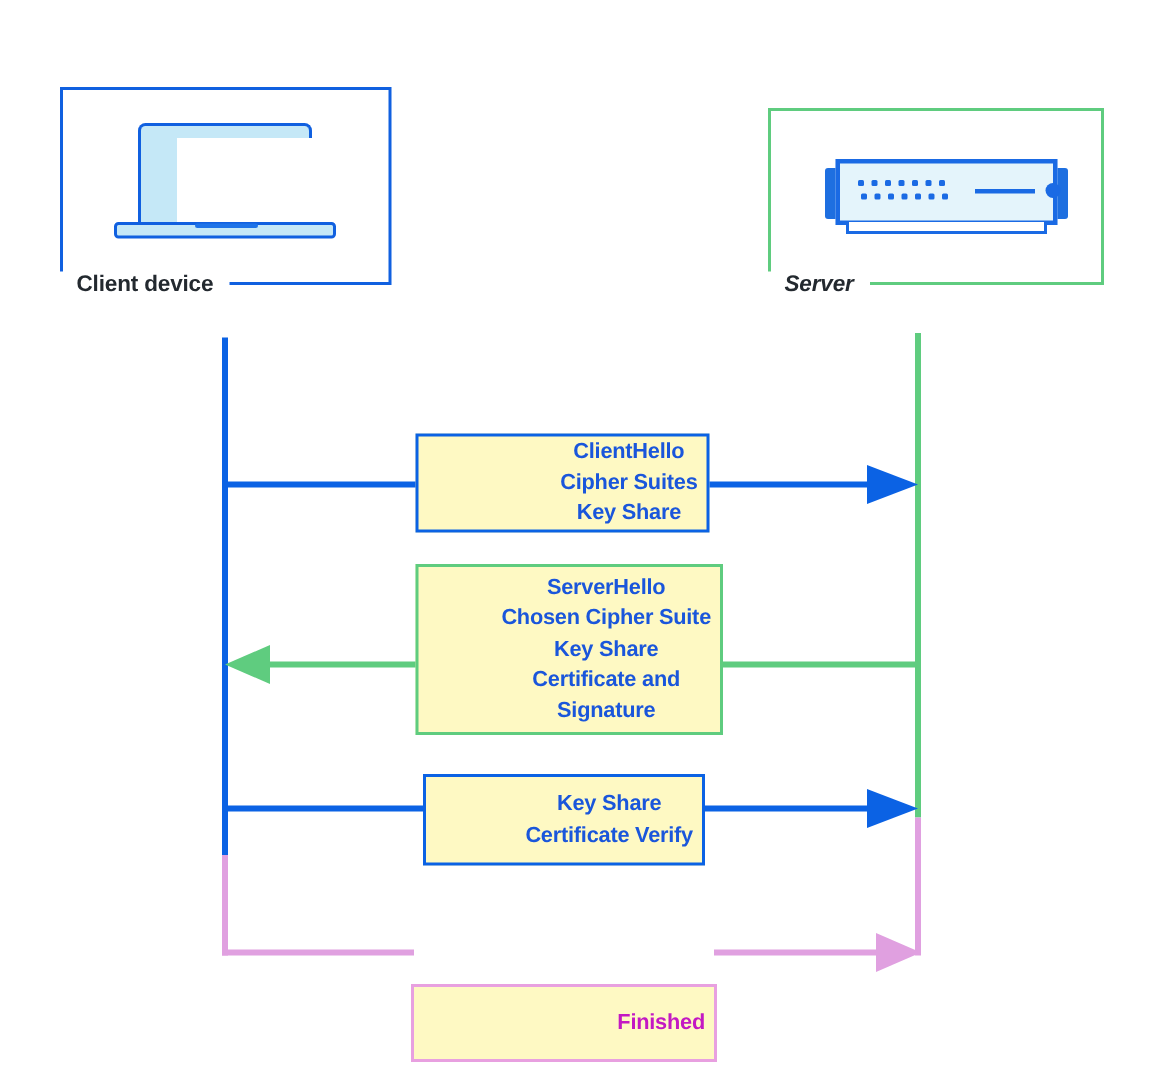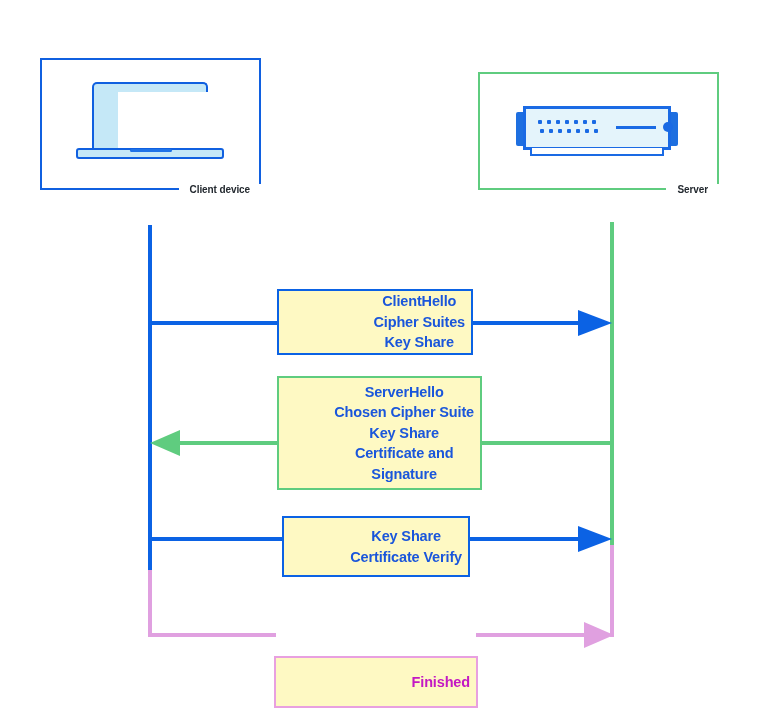--- a/index.html
+++ b/index.html
@@ -12,32 +12,32 @@
   }
   #stage{position:absolute;left:0;top:0;width:784px;height:728px;}
 
   
   .endpoint{position:absolute;box-sizing:border-box;}
   .endpoint .frame{position:absolute;left:0;top:0;right:0;bottom:0;box-sizing:border-box;}
   .endpoint .label{
     position:absolute;
     bottom:-10px;
     left:0;right:0;
-    text-align:right;
-    font-size:10px;
+    text-align:left;
+    font-size:15px;
     font-weight:bold;
     color:#23292f;
     letter-spacing:-0.1px;
     line-height:20px;
   }
   .endpoint .label span{background:#ffffff;padding:0 11px;}
 
   #client-endpoint{left:40px;top:58px;width:221px;height:132px;}
   #client-endpoint .frame{border:2px solid #1060e0;}
-  #server-endpoint{left:478px;top:72px;width:241px;height:118px;}
+  #server-endpoint{left:512px;top:72px;width:224px;height:118px;font-style:italic;}
   #server-endpoint .frame{border:2px solid #5fcc7f;}
 
   
   #laptop{position:absolute;left:36px;top:24px;width:148px;height:84px;}
   #laptop .lid{
     position:absolute;left:16px;top:0;width:116px;height:68px;
     box-sizing:border-box;
     border:2.5px solid #1060e0;
     border-bottom:none;
     border-radius:5px 5px 0 0;

